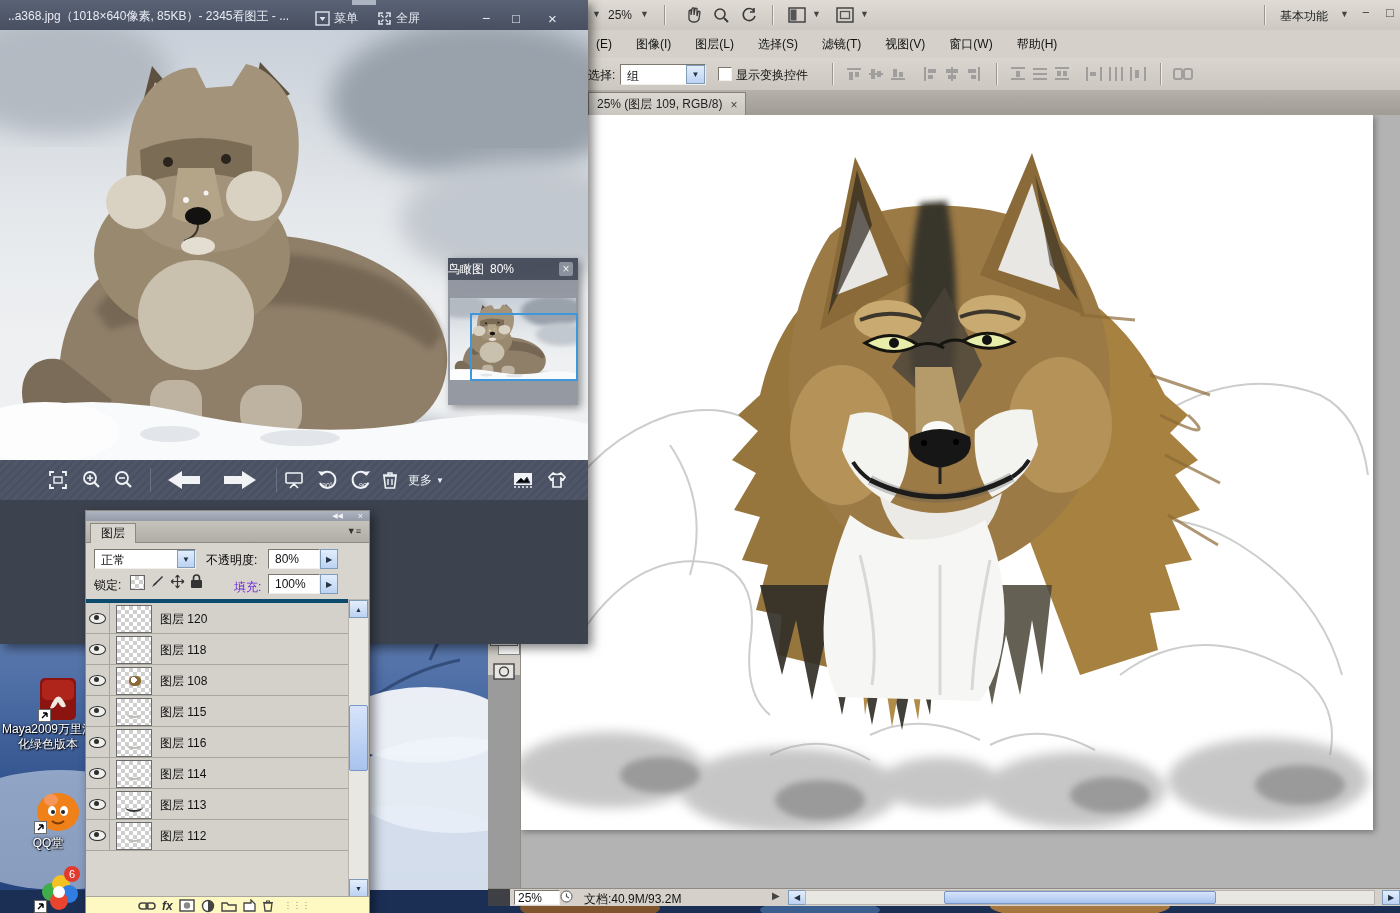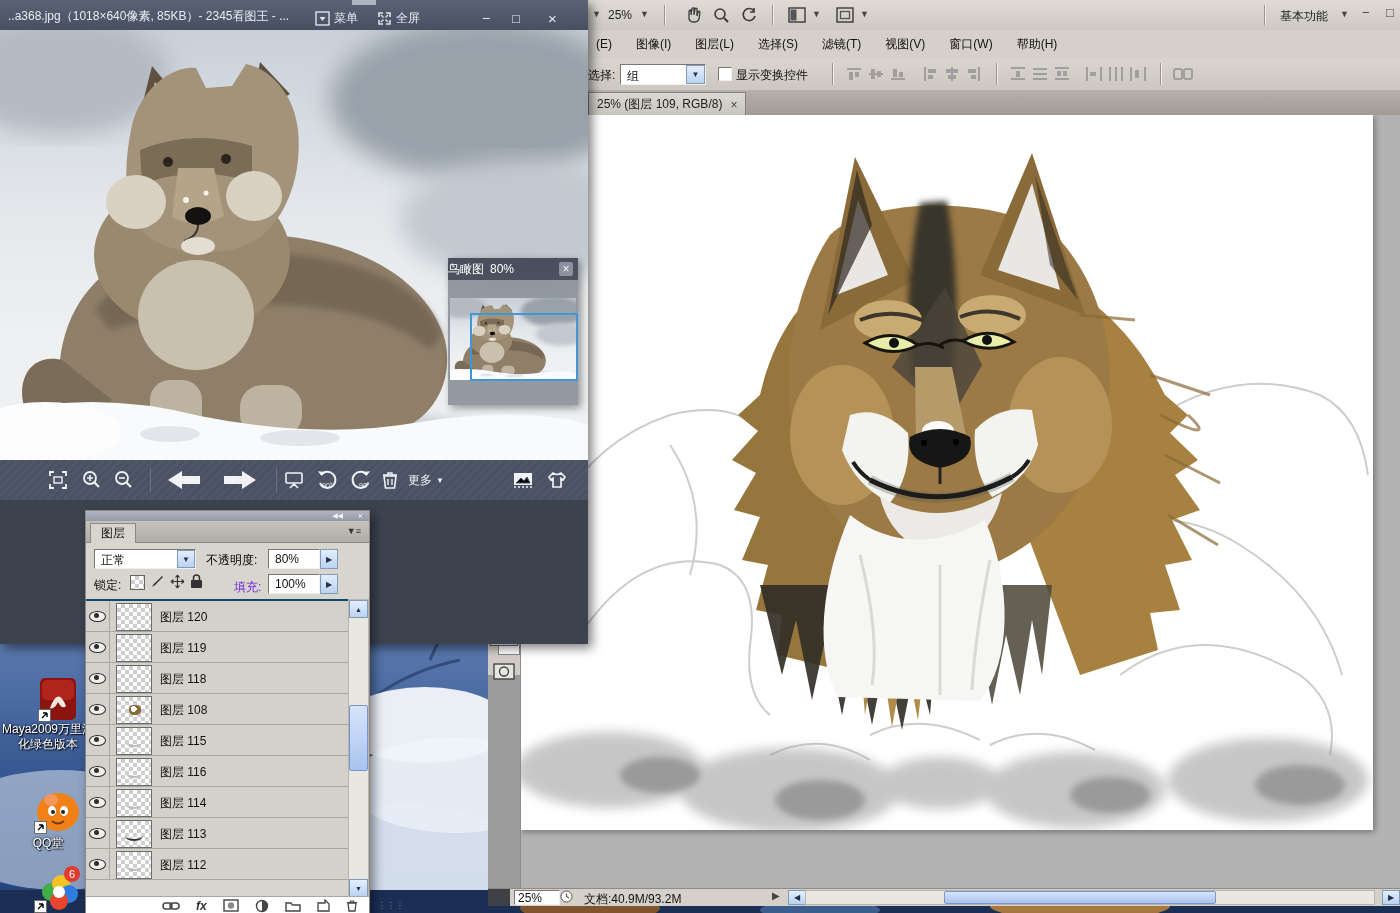--- a/index.html
+++ b/index.html
@@ -66,21 +66,21 @@
   .lp-row{position:relative;height:30px;border-bottom:1px solid #a9a6a0;background:#d4d1cb}
   .eye{display:inline-block;width:15px;height:9px;border:1px solid #2e2e2e;border-radius:50%;position:relative;background:#efefec}
   .eye i{position:absolute;left:4px;top:1px;width:5px;height:5px;background:#2e2e2e;border-radius:50%}
   .checker{background-color:#fff;background-image:
       linear-gradient(45deg,#cfcfcf 25%,transparent 25%,transparent 75%,#cfcfcf 75%),
       linear-gradient(45deg,#cfcfcf 25%,transparent 25%,transparent 75%,#cfcfcf 75%);
       background-size:8px 8px;background-position:0 0,4px 4px}
   .lp-thumb{position:absolute;left:30px;top:2px;width:34px;height:26px;border:1px solid #6b6b6b}
   .lp-name{position:absolute;left:74px;top:8px;color:#111}
   .lp-eyebox{position:absolute;left:0;top:0;width:23px;height:30px;border-right:1px solid #a9a6a0;display:flex;align-items:center;justify-content:center}
-  .lp-bottom{left:0;top:385px;width:283px;height:18px;background:#ffffff;border-top:1px solid #a9a6a0;display:flex;align-items:center;gap:16px;padding-left:76px;box-sizing:border-box}
+  .lp-bottom{left:0;top:385px;width:283px;height:18px;background:#fef9c3;border-top:1px solid #a9a6a0;display:flex;align-items:center;gap:6px;padding-left:52px;box-sizing:border-box}
   .mark-dab{position:absolute;left:12px;top:8px;width:12px;height:10px;background:radial-gradient(circle at 40% 40%,#fff 0 30%,#8a6a35 32% 100%);border-radius:40%}
   .mark-dark{position:absolute;left:8px;top:10px;width:18px;height:8px;border-bottom:2px solid #333;border-radius:50%}
   .mark-faint{position:absolute;left:9px;top:10px;width:16px;height:7px;border-bottom:2px solid #bdbdb8;border-radius:50%}
 </style>
 </head>
 <body>
 
 <svg width="0" height="0" style="position:absolute">
   <defs>
     <filter id="b6">
@@ -697,46 +697,37 @@
         <rect x="1" y="6" width="11" height="8" rx="1" fill="#333"></rect>
         <path d="M3.5,6 L3.5,4 A3,3 0 0 1 9.5,4 L9.5,6" fill="none" stroke="#333" stroke-width="1.6"></path>
       </svg>
     </span>
   <span class="abs" style="left:148px;top:68px;color:#6d28d9">填充:</span>
   <div class="abs inset" style="left:182px;top:63px;width:50px;height:18px">
     <span class="abs" style="left:6px;top:2px;color:#111">100%</span>
   </div>
   <span class="abs xp-btn" style="left:234px;top:63px;width:16px;height:18px;font-size:8px">▶</span>
 
-  <div class="abs" style="left:0;top:88px;width:262px;height:297px;overflow:hidden;border-top:2px solid #0c4a6e">
+  <div class="abs" style="left:0;top:88px;width:262px;height:297px;overflow:hidden;border-top:4px solid #0c4a6e">
     <div class="lp-row">
         <span class="lp-eyebox">
           <span class="eye">
             <i></i>
           </span>
         </span>
         <span class="lp-thumb checker"></span>
         <span class="lp-name">图层 120</span>
       </div>
     <div class="lp-row">
         <span class="lp-eyebox">
           <span class="eye">
             <i></i>
           </span>
         </span>
         <span class="lp-thumb checker"></span>
-        <span class="lp-name">图层 119</span>
-      </div>
-    <div class="lp-row">
-        <span class="lp-eyebox">
-          <span class="eye">
-            <i></i>
-          </span>
-        </span>
-        <span class="lp-thumb checker"></span>
         <span class="lp-name">图层 118</span>
       </div>
     <div class="lp-row">
         <span class="lp-eyebox">
           <span class="eye">
             <i></i>
           </span>
         </span>
         <span class="lp-thumb checker">
           <span class="mark-dab"></span>

